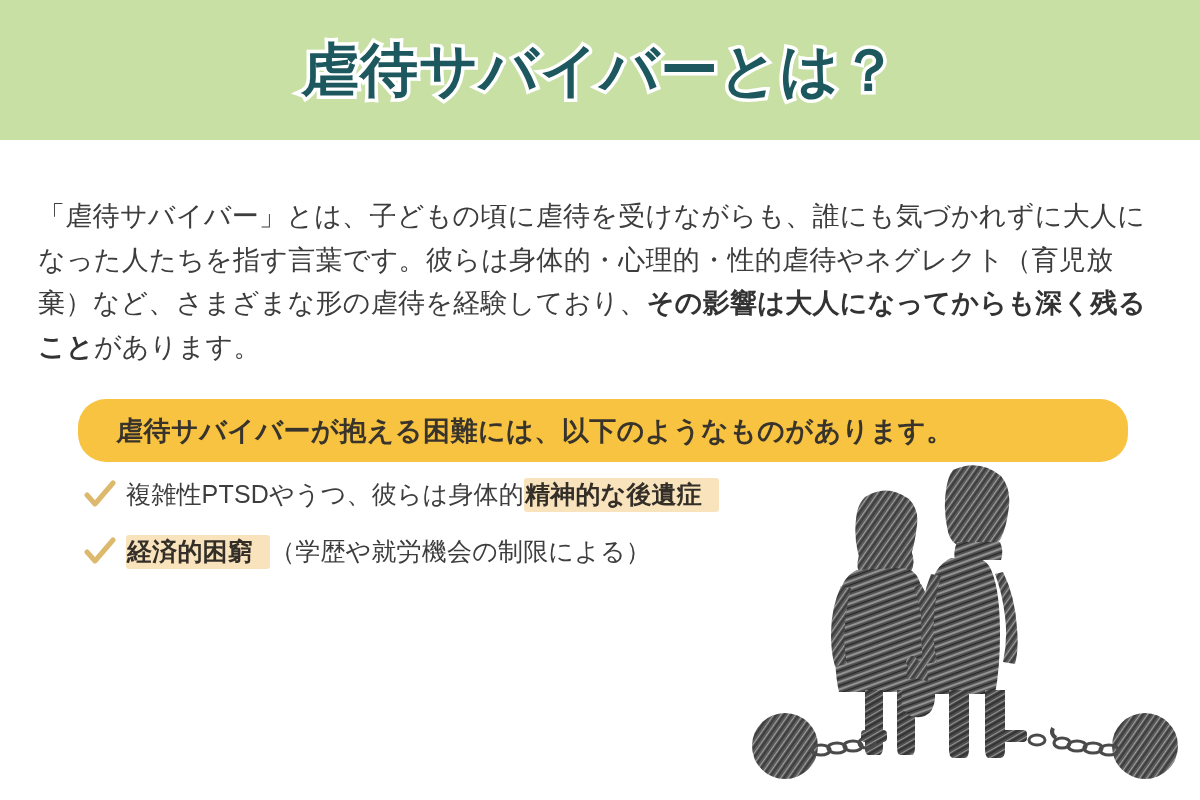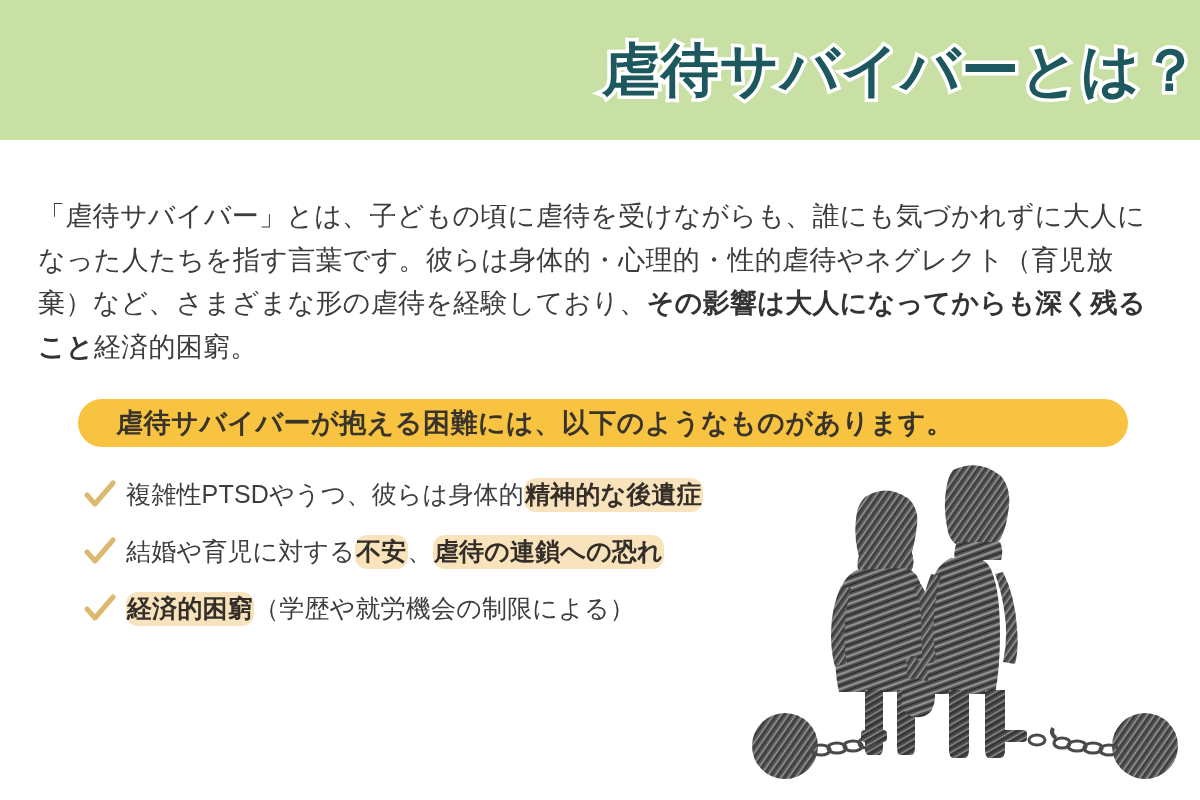--- a/index.html
+++ b/index.html
@@ -15,21 +15,21 @@
     position: relative;
   }
 
   
   #header-band {
     width: 1200px;
     height: 140px;
     background: #c9e0a5;
     display: flex;
     align-items: center;
-    justify-content: flex-end;
+    justify-content: center;
     box-sizing: border-box;
   }
   #header-title {
     font-size: 58px;
     font-weight: 700;
     color: #1d585e;
     letter-spacing: 1px;
     line-height: 1;
     -webkit-text-stroke: 7px #ffffff;
     paint-order: stroke fill;
@@ -52,21 +52,21 @@
     font-weight: 700;
     color: #333333;
   }
 
   
   #difficulties-banner {
     position: absolute;
     left: 78px;
     top: 399px;
     width: 1050px;
-    height: 48px;
+    height: 63px;
     background: #f7c341;
     border-radius: 28px;
     display: flex;
     align-items: center;
     box-sizing: border-box;
     padding-left: 38px;
   }
   #difficulties-banner-label {
     font-size: 27px;
     font-weight: 700;
@@ -100,64 +100,56 @@
     line-height: 30px;
     color: #3d3d3d;
     letter-spacing: 0.2px;
     white-space: nowrap;
     padding-top: 1px;
   }
   .hl {
     background: #f9e3bd;
     font-weight: 700;
     color: #332f28;
-    padding: 2px 1px 4px 1px;
-    border-radius: 12px;
+    padding: 2px 17px 4px 1px;
+    border-radius: 3px;
     text-align: center;
   }
 
   
   #illustration {
     position: absolute;
     left: 745px;
     top: 462px;
     width: 440px;
     height: 330px;
   }
   #illustration svg { display: block; }
 </style>
 </head>
 <body>
 
 <div id="header-band">
   <div id="header-title">虐待サバイバーとは？</div>
 </div>
 
-<p id="intro-paragraph"><span>「虐待サバイバー」とは、子どもの頃に虐待を受けながらも、誰にも気づかれずに大人になった人たちを指す言葉です。彼らは身体的・心理的・性的虐待やネグレクト（育児放棄）など、さまざまな形の虐待を経験しており、</span><span class="bold">その影響は大人になってからも深く残ること</span><span>経済的困窮。</span></p>
+<p id="intro-paragraph"><span>「虐待サバイバー」とは、子どもの頃に虐待を受けながらも、誰にも気づかれずに大人になった人たちを指す言葉です。彼らは身体的・心理的・性的虐待やネグレクト（育児放棄）など、さまざまな形の虐待を経験しており、</span><span class="bold">その影響は大人になってからも深く残ること</span><span>があります。</span></p>
 
 <div id="difficulties-banner">
   <span id="difficulties-banner-label">虐待サバイバーが抱える困難には、以下のようなものがあります。</span>
 </div>
 
 <div id="difficulties-list">
     <div class="bullet-row">
       <span class="check-icon">
         <svg width="32" height="30" viewBox="0 0 32 30">
           <path d="M3 15 L11 24 L29 3" fill="none" stroke="#dcb96c" stroke-width="5" stroke-linecap="round" stroke-linejoin="round"></path>
         </svg>
       </span>
       <span class="bullet-text"><span>複雑性PTSDやうつ、彼らは身体的</span><span class="hl">精神的な後遺症</span></span>
-    </div>
-    <div class="bullet-row">
-      <span class="check-icon">
-        <svg width="32" height="30" viewBox="0 0 32 30">
-          <path d="M3 15 L11 24 L29 3" fill="none" stroke="#dcb96c" stroke-width="5" stroke-linecap="round" stroke-linejoin="round"></path>
-        </svg>
-      </span>
-      <span class="bullet-text"><span>結婚や育児に対する</span><span class="hl">不安</span><span>、</span><span class="hl">虐待の連鎖への恐れ</span></span>
     </div>
     <div class="bullet-row">
       <span class="check-icon">
         <svg width="32" height="30" viewBox="0 0 32 30">
           <path d="M3 15 L11 24 L29 3" fill="none" stroke="#dcb96c" stroke-width="5" stroke-linecap="round" stroke-linejoin="round"></path>
         </svg>
       </span>
       <span class="bullet-text"><span class="hl">経済的困窮</span><span>（学歴や就労機会の制限による）</span></span>
     </div>
   </div>

